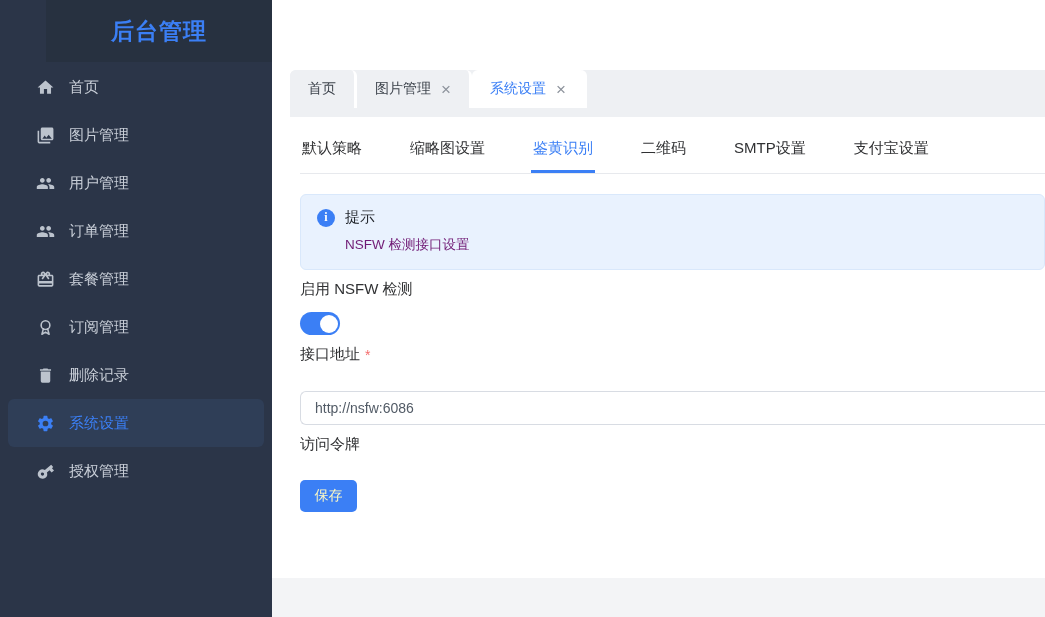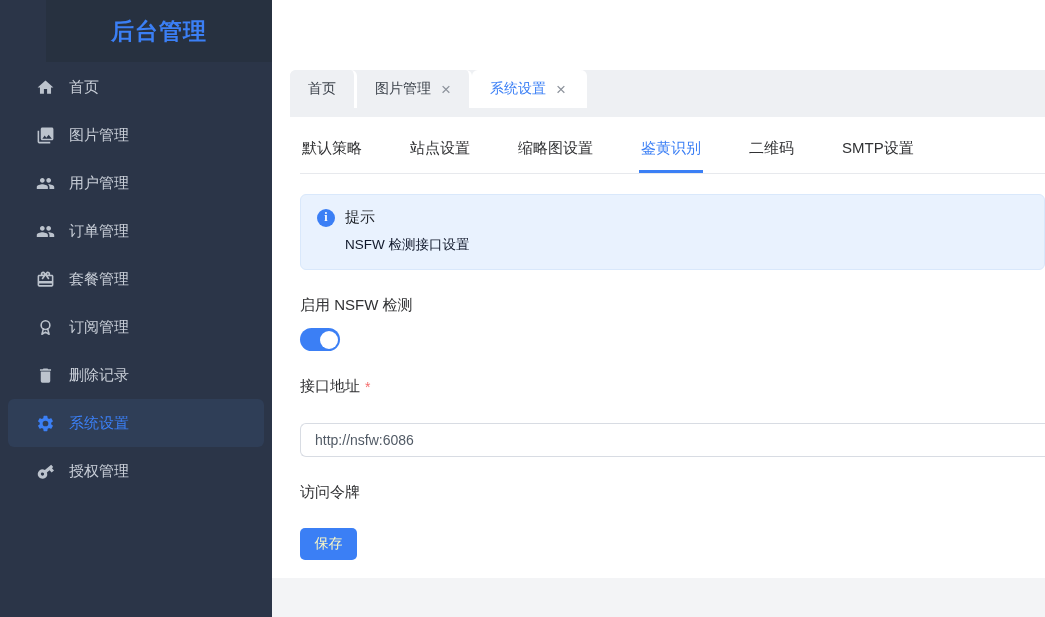--- a/index.html
+++ b/index.html
@@ -38,23 +38,23 @@
   .stab { font-size:15px; color:#303133; padding:8px 2px 12px 2px; cursor:pointer; border-bottom:3px solid transparent; white-space:nowrap; }
   .stab.active { color:var(--accent,#3b7ff5); border-bottom-color:var(--accent,#3b7ff5); }
 
   .alert { margin-top:20px; background:var(--alert_bg,#e9f2fe); border:1px solid #d9e8fb;
     border-radius:6px; padding:13px 16px 15px 16px; }
   .alert-head { display:flex; align-items:center; gap:10px; }
   .info-icon { width:18px; height:18px; border-radius:50%; background:var(--accent,#3b7ff5);
     color:#fff; font-size:12px; font-weight:bold; font-family:"Liberation Serif","DejaVu Serif",serif;
     display:flex; align-items:center; justify-content:center; flex:0 0 18px; }
   .alert-title { font-size:15px; color:#1f2329; }
-  .alert-desc { margin:9px 0 0 28px; font-size:13.5px; color:#0f172a; }
-
-  .field-label { margin-top:26px; font-size:15px; color:#303133; display:flex; align-items:center; gap:5px; }
+  .alert-desc { margin:9px 0 0 28px; font-size:13.5px; color:#701a75; }
+
+  .field-label { margin-top:10px; font-size:15px; color:#303133; display:flex; align-items:center; gap:5px; }
   .req { color:var(--required_asterisk,#f56c6c); font-style:normal; font-size:14px; }
 
   .switch { margin-top:13px; width:40px; height:23px; border-radius:12px;
     background:var(--accent,#3b7ff5); position:relative; cursor:pointer; }
   .switch .knob { position:absolute; top:2.5px; right:2.5px; width:18px; height:18px; border-radius:50%; background:#fff; }
 
   .tinput { margin-top:27px; display:block; width:100%; height:34px; border:1px solid #d8dce3;
     border-radius:6px 0 0 6px; border-right:none; padding:0 14px; font-size:14px; color:#525b66;
     font-family:"Liberation Sans","DejaVu Sans",sans-serif; background:#fff; outline:none; }
 
@@ -175,25 +175,25 @@
       <div class="wtab active">
         <span>系统设置</span>
         <span class="close">×</span>
       </div>
     </div>
 
     <section class="card">
 
       <nav class="stabs">
         <div class="stab">默认策略</div>
-        <div class="stab">站点设置</div>
         <div class="stab">缩略图设置</div>
         <div class="stab active">鉴黄识别</div>
         <div class="stab">二维码</div>
         <div class="stab">SMTP设置</div>
+        <div class="stab">支付宝设置</div>
       </nav>
 
       <div class="alert">
         <div class="alert-head">
           <span class="info-icon">i</span>
           <span class="alert-title">提示</span>
         </div>
         <div class="alert-desc">NSFW 检测接口设置</div>
       </div>
 

